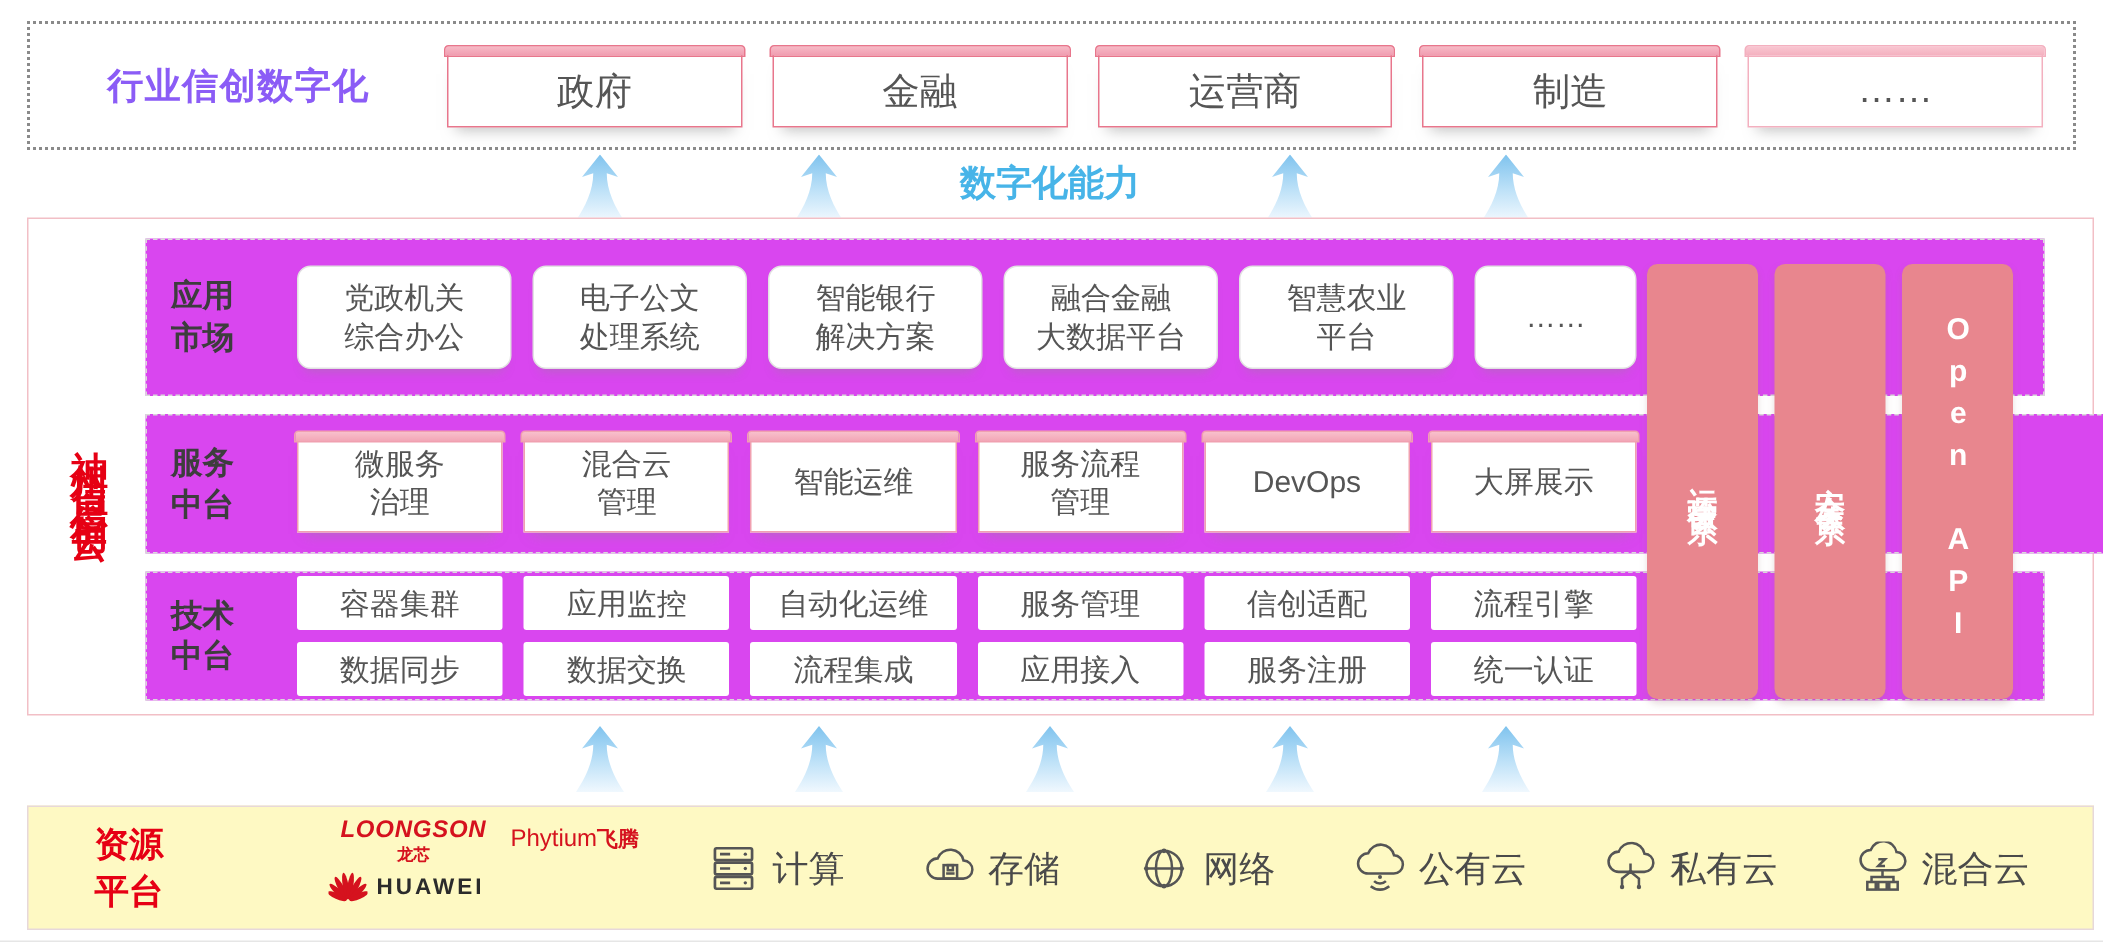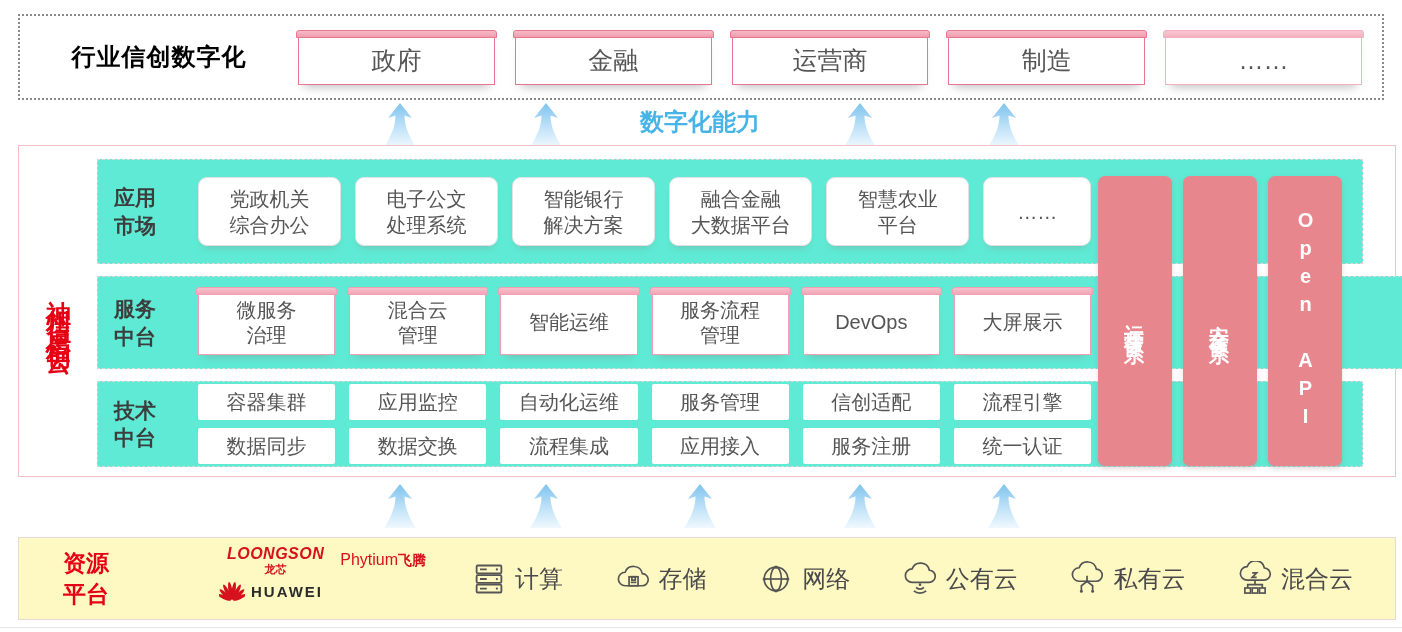--- a/index.html
+++ b/index.html
@@ -6,40 +6,40 @@
   body{
     width:1402px;height:632px;position:relative;background:#fff;
     font-family:"Liberation Sans","DejaVu Sans",sans-serif;color:#555;
     overflow:hidden;
   }
   .abs{position:absolute;box-sizing:border-box;}
 
   
   .top-band{left:18px;top:14px;width:1366px;height:86px;border:2px dotted #8a8a8a;
     display:flex;align-items:center;}
-  .top-title{width:278px;flex-shrink:0;text-align:center;font-size:24px;font-weight:bold;color:#000000;letter-spacing:1px;}
+  .top-title{width:278px;flex-shrink:0;text-align:center;font-size:24px;font-weight:bold;color:#8b5cf6;letter-spacing:1px;}
   .sector-row{flex:1;display:flex;gap:20px;margin-right:20px;}
   .sector-box{position:relative;flex:1;height:48px;margin-top:6px;background:#fff;
     border:1px solid #e8768c;display:flex;align-items:center;justify-content:center;
     font-size:25px;color:#555;box-shadow:0 8px 9px -6px rgba(130,130,130,.5);}
   .sector-box::before{content:"";position:absolute;top:-6px;left:-3px;right:-3px;height:6px;
     background:linear-gradient(#f7bac6,#f09cb0);border:1px solid #e8768c;border-radius:3px 3px 0 0;}
   .sector-box.light{border-color:#f3b0bf;}
   .sector-box.light::before{border-color:#f3b0bf;background:linear-gradient(#f9c6d1,#f4b0bf);}
 
   
   .cap-label{top:106px;left:620px;width:160px;text-align:center;font-size:24px;font-weight:bold;color:#47b4e8;}
   .arrow{position:absolute;width:34px;height:44px;}
 
   
   .main-box{left:18px;top:145px;width:1378px;height:332px;border:1px solid #f2bfc6;background:#fff;}
   .main-title-wrap{position:absolute;left:24px;top:0;height:100%;display:flex;align-items:center;}
   .vtext{writing-mode:vertical-rl;text-orientation:upright;}
   .main-title{font-size:25px;font-weight:bold;color:#e60014;letter-spacing:9px;}
-  .row{position:absolute;background:#5eead4;border:1px dashed #d9d9d9;display:flex;align-items:center;box-sizing:border-box;}
+  .row{position:absolute;background:#d946ef;border:1px dashed #d9d9d9;display:flex;align-items:center;box-sizing:border-box;}
   .row1{left:78px;top:13px;width:1266px;height:105px;}
   .row2{left:78px;top:130px;width:1344px;height:93px;}
   .row3{left:78px;top:235px;width:1266px;height:86px;}
   .row-label{width:84px;padding-left:16px;font-size:21px;font-weight:bold;color:#3d3d3d;
     white-space:pre-line;line-height:1.3;flex-shrink:0;}
   .row-items{width:893px;display:flex;gap:14px;align-items:flex-start;}
   .app-box{flex:1;height:67px;background:#fff;border:1px solid #e2e2e2;border-radius:9px;
     display:flex;align-items:center;justify-content:center;text-align:center;font-size:20px;color:#555;
     white-space:pre-line;line-height:1.3;box-shadow:0 6px 7px -5px rgba(140,140,140,.45);}
   .app-box.small{flex:.75;}

